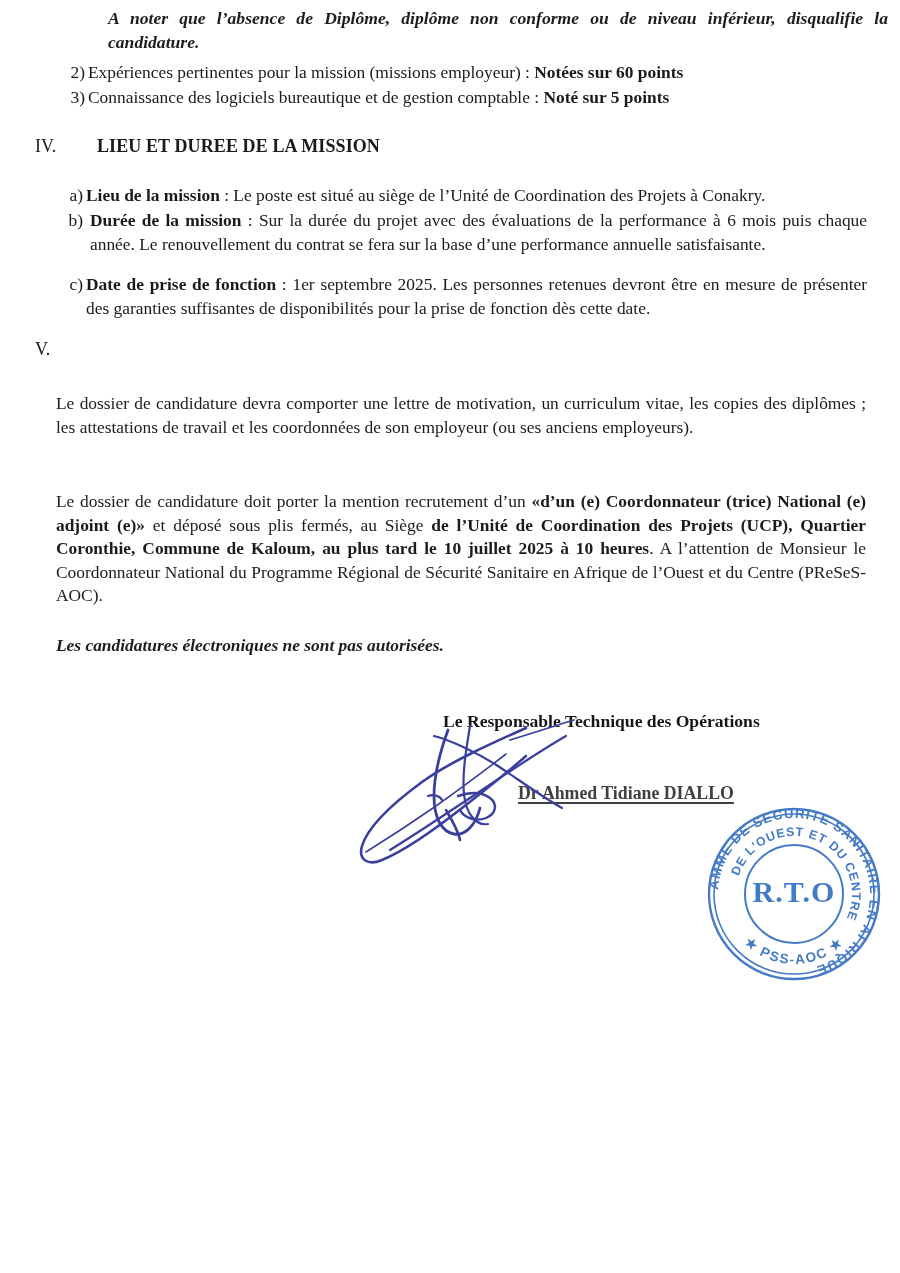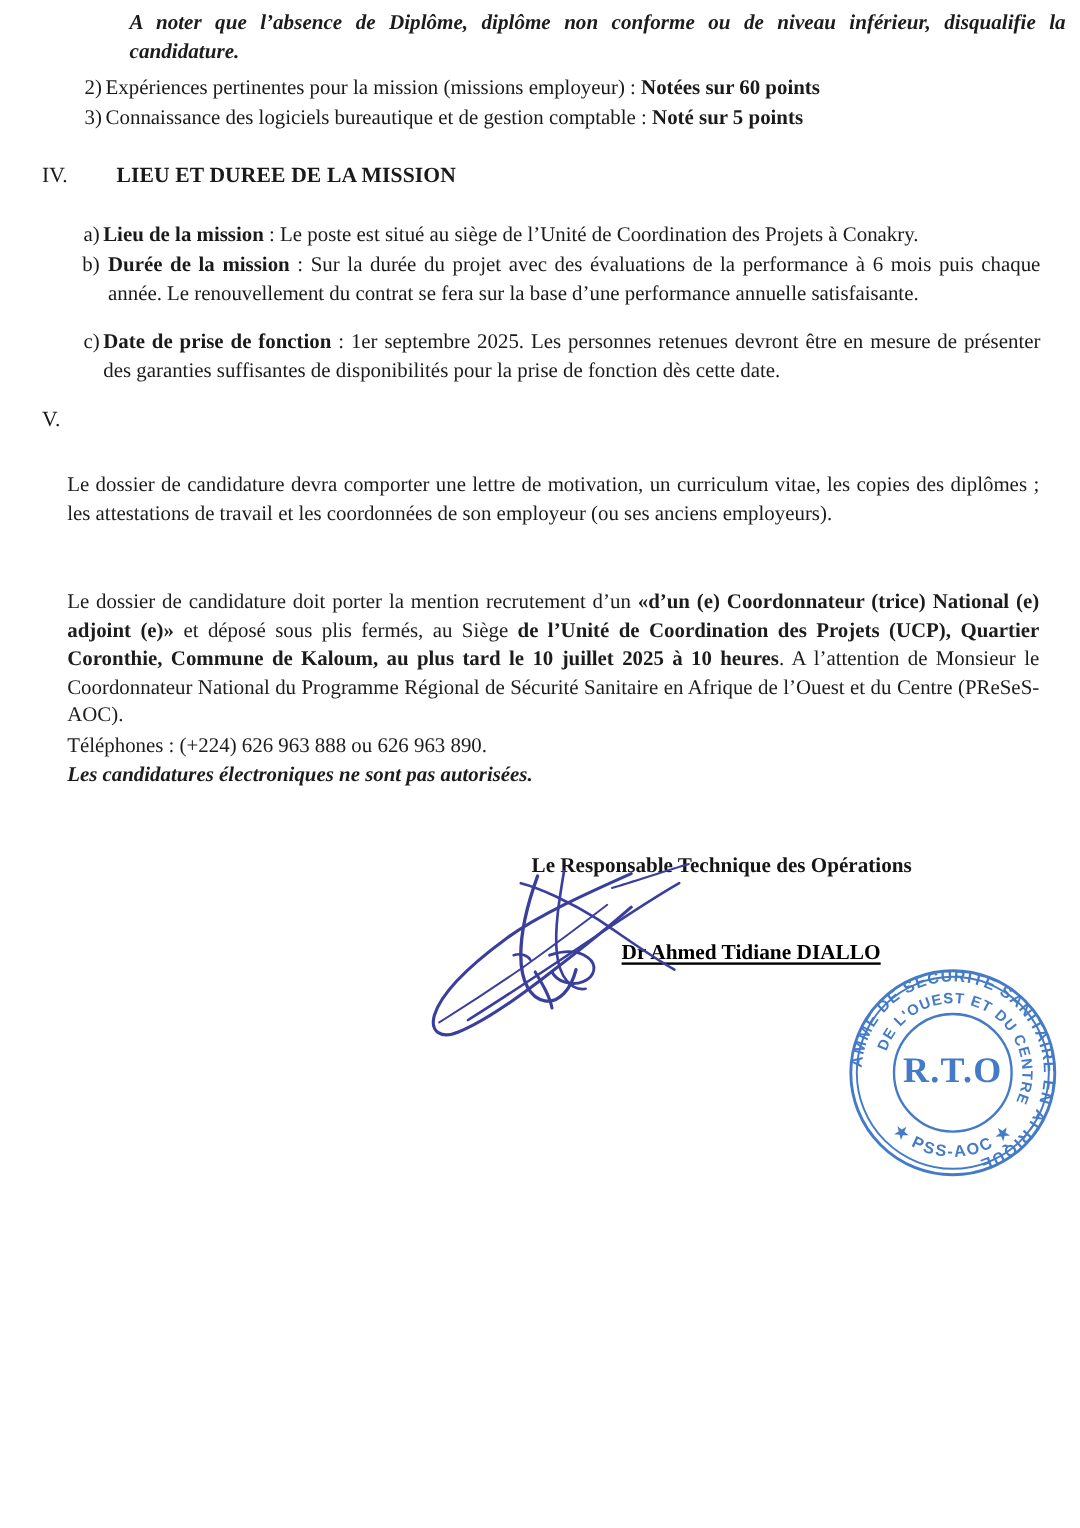--- a/index.html
+++ b/index.html
@@ -91,21 +91,21 @@
     color: #161616;
   }
   .signame {
     position: absolute;
     font-weight: bold;
     font-size: 17.8px;
     white-space: nowrap;
     text-decoration: underline;
     text-underline-offset: 3px;
     text-decoration-thickness: 2px;
-    color: #000000;
+    color: #404040;
   }
 
   
   .signature {
     position: absolute;
     left: 330px;
     top: 700px;
     width: 280px;
     height: 190px;
     pointer-events: none;
@@ -160,21 +160,20 @@
   </div>
 
   <div class="sect" style="left:35px; top:338px; width:600px;">
     <span class="rn">V.</span>
   </div>
 
   <div class="blk" style="left:56px; top:392px; width:810px;">Le dossier de candidature devra comporter une lettre de motivation, un curriculum vitae, les copies des diplômes ; les attestations de travail et les coordonnées de son employeur (ou ses anciens employeurs).</div>
 
   <div class="blk" style="left:56px; top:490px; width:810px;"><span>Le dossier de candidature doit porter la mention recrutement d’un </span><b>«d’un (e) Coordonnateur (trice) National (e) adjoint (e)»</b><span> et déposé sous plis fermés, au Siège </span><b>de l’Unité de Coordination des Projets (UCP), Quartier Coronthie, Commune de Kaloum, au plus tard le 10 juillet 2025 à 10 heures</b><span>. A l’attention de Monsieur le Coordonnateur National du Programme Régional de Sécurité Sanitaire en Afrique de l’Ouest et du Centre (PReSeS-AOC).</span></div>
 
-  <div class="blk noj" style="left:56px; top:610px; width:810px;">Téléphones : (+224) 626 963 888 ou 626 963 890.</div>
 
   <div class="blk noj" style="left:56px; top:634px; width:810px; font-style:italic; font-weight:bold;">Les candidatures électroniques ne sont pas autorisées.</div>
 
   <div class="sigline" style="left:443px; top:710px;">Le Responsable Technique des Opérations</div>
 
   <div class="signame" style="left:518px; top:783px;">Dr Ahmed Tidiane DIALLO</div>
 
   <svg class="signature" viewBox="0 0 280 190" fill="none" aria-hidden="true">
     <g stroke="#3a3f9e" stroke-linecap="round" stroke-linejoin="round" fill="none">
       <path d="M196 28 C160 44 120 62 92 82 C62 104 38 126 32 146 C28 160 38 166 52 160 C74 151 104 130 132 108 C158 88 180 70 196 56" stroke-width="2.6"></path>

